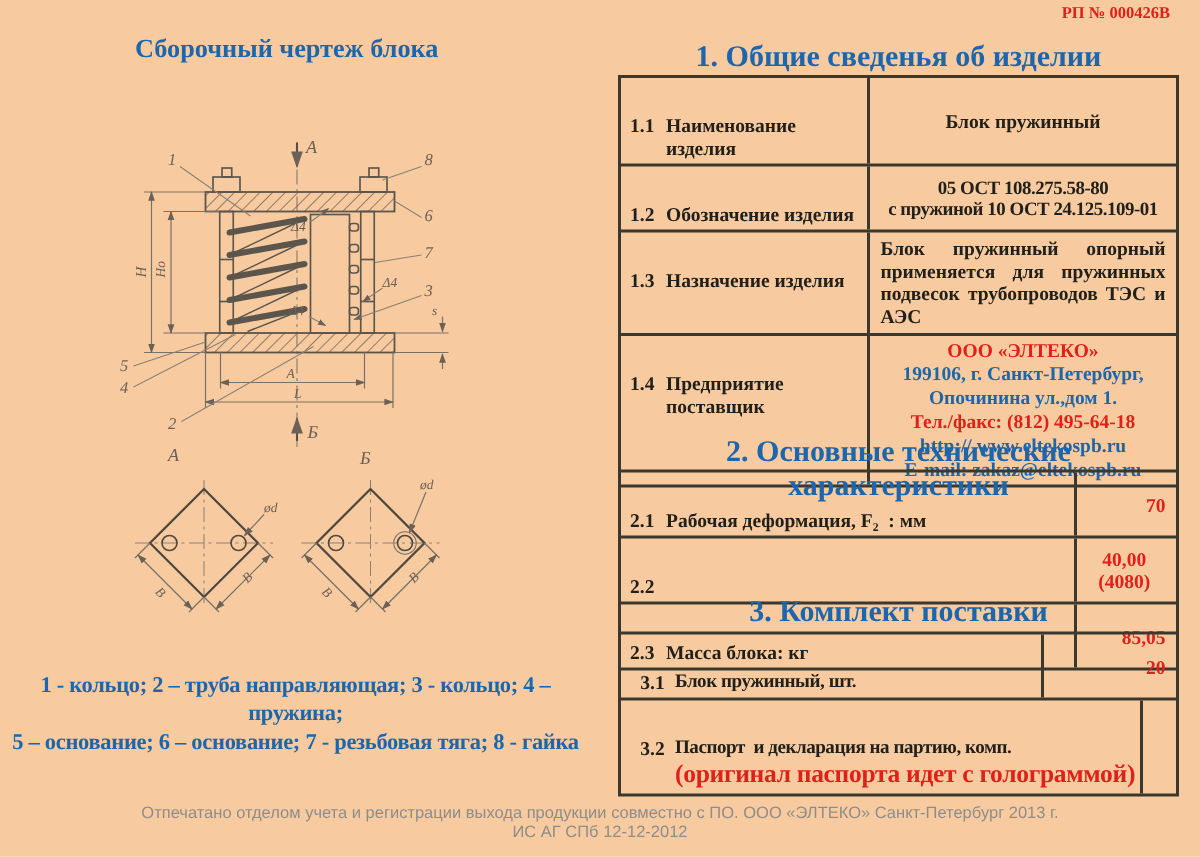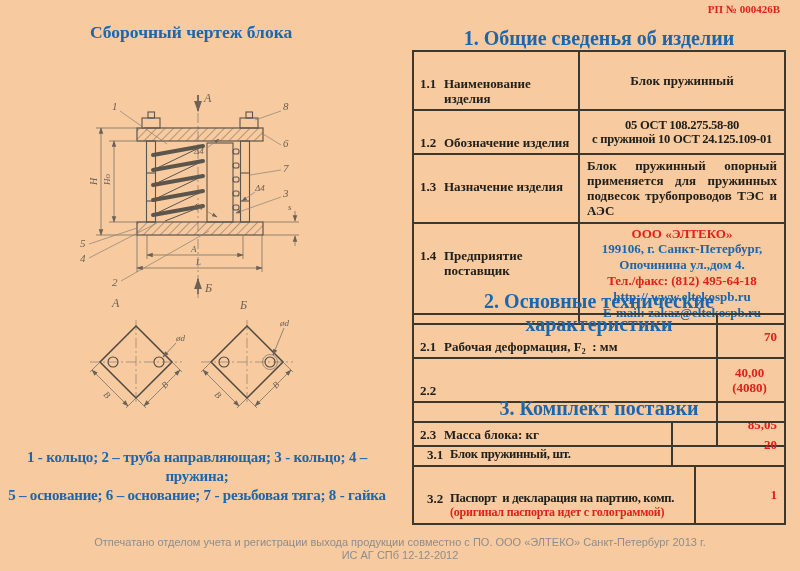--- a/index.html
+++ b/index.html
@@ -27,21 +27,21 @@
   .c-lab{flex:1;white-space:pre-line;}
   .c-val{width:206px;flex:none;border-left:2px solid var(--border);display:flex;flex-direction:column;
          align-items:center;justify-content:center;text-align:center;padding:2px 4px;box-sizing:border-box;}
   .tight{font-size:12.6px;letter-spacing:-0.3px;}
   .just{display:block;width:100%;text-align:justify;padding:1px 3px;box-sizing:border-box;}
   .contact{line-height:1.22;align-items:center;}
   [data-color="red"]{color:var(--red);} [data-color="blue"]{color:var(--blue);}
   .vnum{width:68px;justify-content:center;align-items:flex-end;padding-right:7px;color:var(--red);}
   #t3 .c-num{width:30px;text-align:center;}
   #t3 .c-lab{font-size:12.7px;letter-spacing:-0.3px;white-space:pre;}
-  .note{display:block;color:var(--red);font-size:12px;letter-spacing:-0.2px;}
+  .note{display:block;color:var(--red);font-size:17px;letter-spacing:-0.2px;}
   .r1{min-height:46px} .r2{min-height:32px} .r3{min-height:54px} .r4{min-height:90px}
   .r21{min-height:22px} .r22{min-height:36px} .r23{min-height:20px}
   .r31{min-height:21px} .r32{min-height:33px}
   .c-val.ctr{justify-content:center;}
   .footer{position:absolute;left:0;top:536px;width:800px;text-align:center;color:var(--footer);
           font-family:"Liberation Sans",sans-serif;font-size:11px;line-height:13px;}
   svg text{font-family:"Liberation Serif",serif;font-style:italic;fill:#6b6156;}
 </style>
 </head>
 <body>
@@ -249,21 +249,21 @@
     </div>
     <div class="trow r4">
       <div class="c-left">
           <span class="c-num">1.4</span>
           <span class="c-lab">Предприятие
 поставщик</span>
         </div>
       <div class="c-val ctr contact">
         <span data-color="red">ООО «ЭЛТЕКО»</span>
         <span data-color="blue">199106, г. Санкт-Петербург,</span>
-        <span data-color="blue">Опочинина ул.,дом 4.</span>
+        <span data-color="blue">Опочинина ул.,дом 1.</span>
         <span data-color="red">Тел./факс: (812) 495-64-18</span>
         <span data-color="blue">http:// www.eltekospb.ru</span>
         <span data-color="blue">E-mail: zakaz@eltekospb.ru</span>
       </div>
     </div>
   </div>
 
   <div class="h-sec" id="h2">2.  Основные технические характеристики</div>
   <div class="tbl" id="t2">
     <div class="trow r21">
@@ -288,21 +288,21 @@
     </div>
   </div>
 
   <div class="h-sec" id="h3">3.  Комплект поставки</div>
   <div class="tbl" id="t3">
     <div class="trow r31">
       <div class="c-left">
           <span class="c-num">3.1</span>
           <span class="c-lab">Блок пружинный, шт.</span>
         </div>
-      <div class="c-val vnum" style="width:113px">20</div>
+      <div class="c-val vnum" style="width:90px">20</div>
     </div>
     <div class="trow r32">
       <div class="c-left">
           <span class="c-num">3.2</span>
         <span class="c-lab"><span>Паспорт  и декларация на партию, комп.</span><span class="note">(оригинал паспорта идет с голограммой)</span></span>
         </div>
       <div class="c-val vnum" style="width:90px">1</div>
     </div>
   </div>
 

